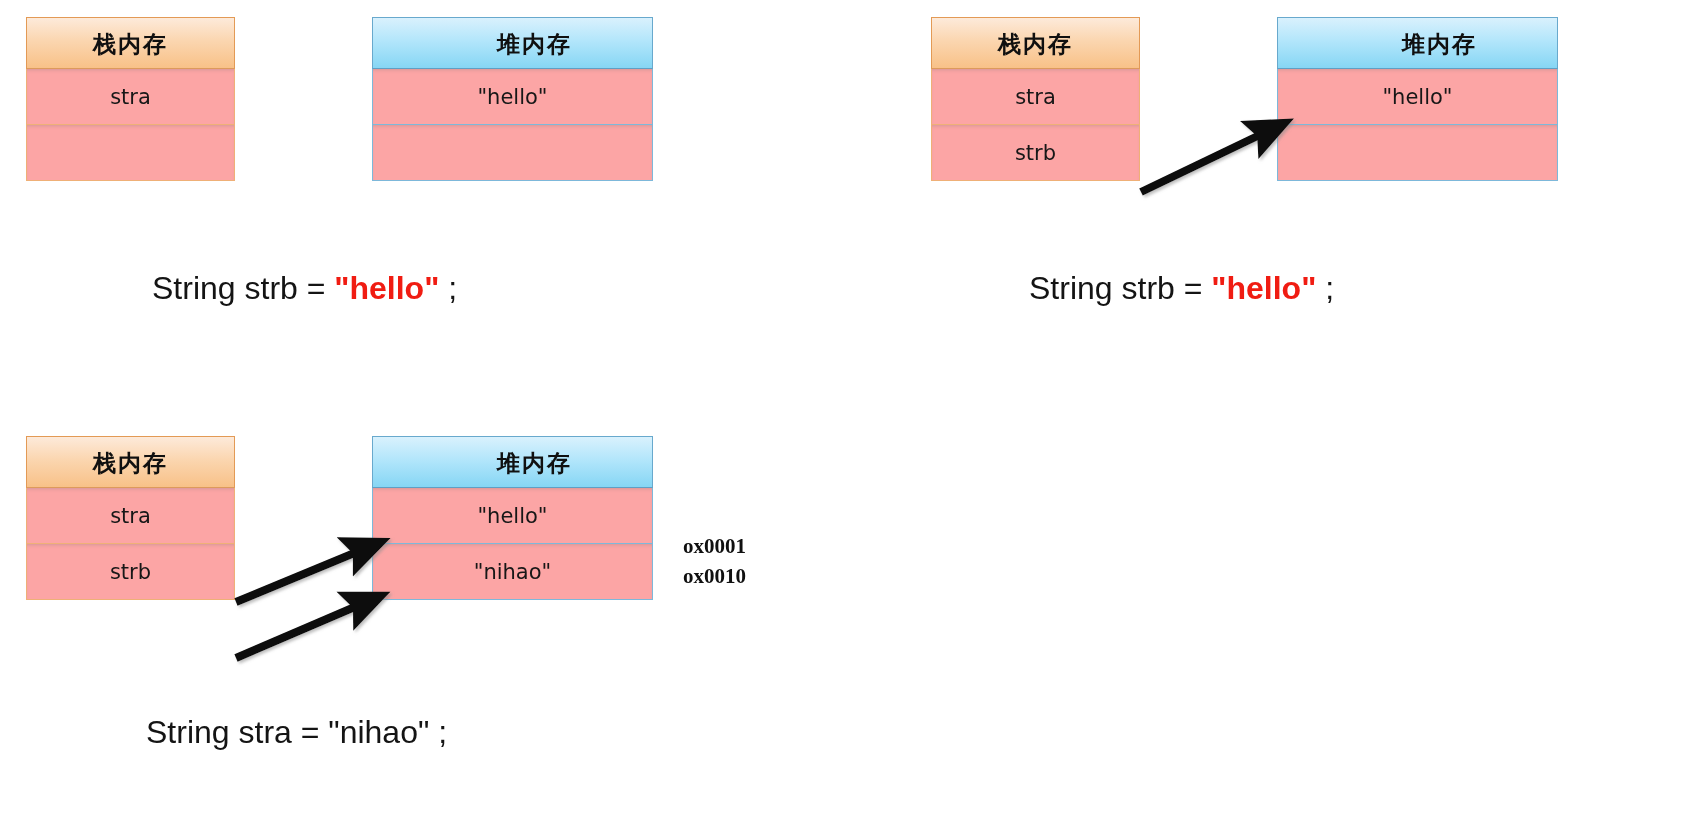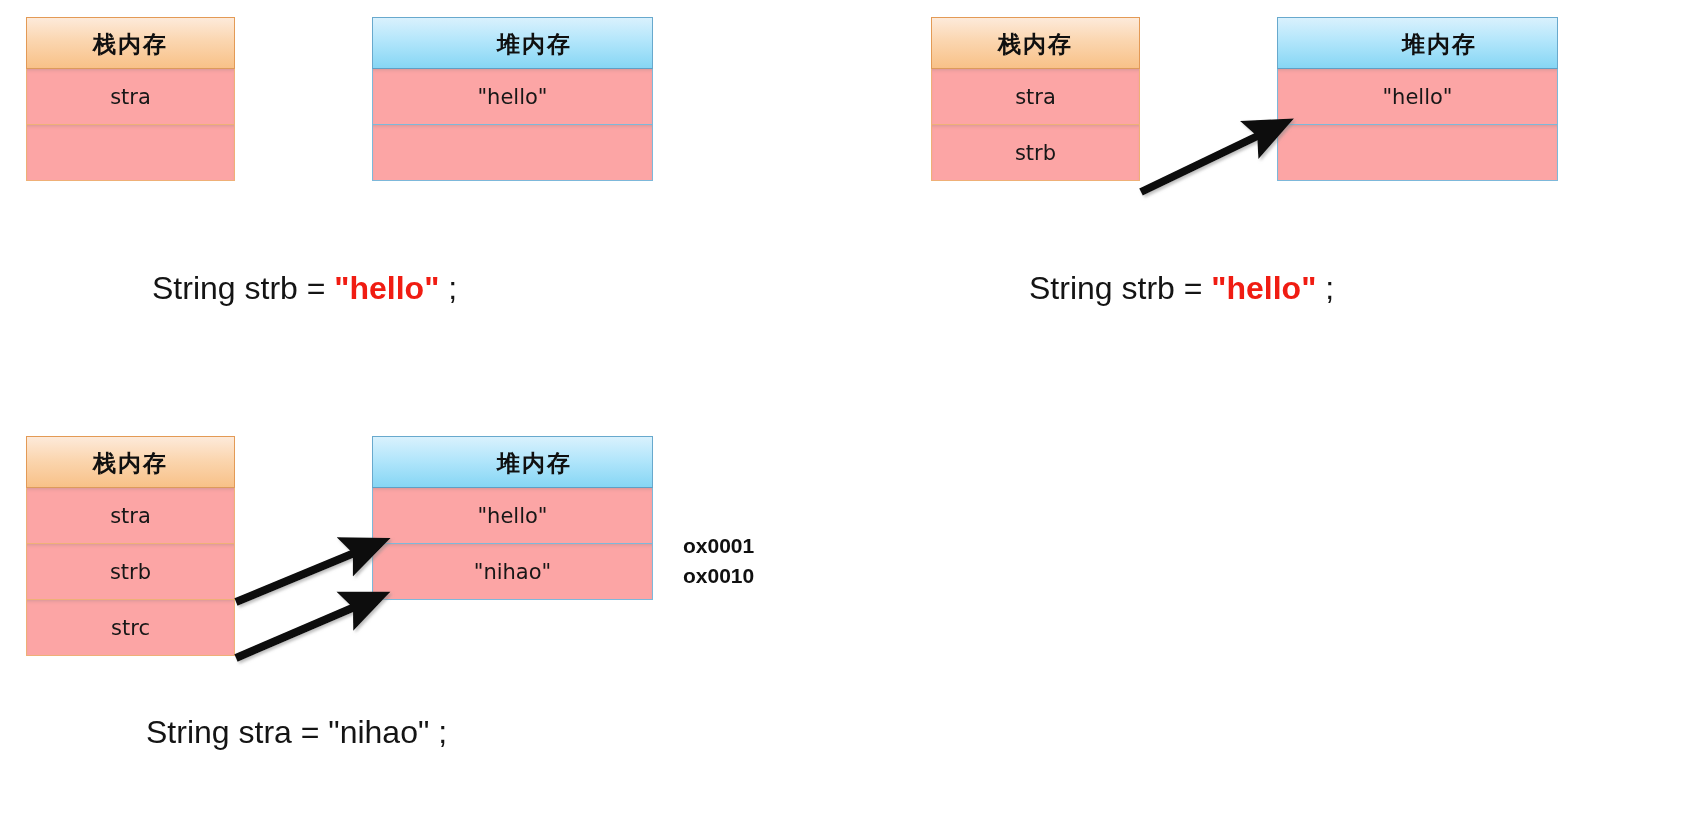--- a/index.html
+++ b/index.html
@@ -96,21 +96,21 @@
     font-weight: bold;
   }
   .caption .lit-plain { color: #141414; }
 
   
   .addr-label {
     position: absolute;
     font-size: 21px;
     font-weight: bold;
     color: #101010;
-    font-family: Liberation Sans, sans-serif;
+    font-family: Liberation Serif, serif;
     white-space: nowrap;
   }
 
   
   .arrows {
     position: absolute;
     left: 0; top: 0;
     width: 1689px;
     height: 832px;
     pointer-events: none;
@@ -150,21 +150,20 @@
   </div>
 
   <div class="caption" style="left:1029px; top:270px;">
     <span class="lit-plain">String strb = </span><span class="lit-red">"hello"</span><span class="lit-plain"> ;</span>
   </div>
 
   <div class="mem-table stack" style="left:26px; top:436px; width:209px;">
     <div class="mem-header">栈内存</div>
     <div class="mem-row">stra</div>
     <div class="mem-row">strb</div>
-    <div class="mem-row">strc</div>
   </div>
 
   <div class="mem-table heap" style="left:372px; top:436px; width:281px;">
     <div class="mem-header">堆内存</div>
     <div class="mem-row">"hello"</div>
     <div class="mem-row">"nihao"</div>
   </div>
 
   <div class="addr-label" style="left:683px; top:534px;">ox0001</div>
   <div class="addr-label" style="left:683px; top:564px;">ox0010</div>

